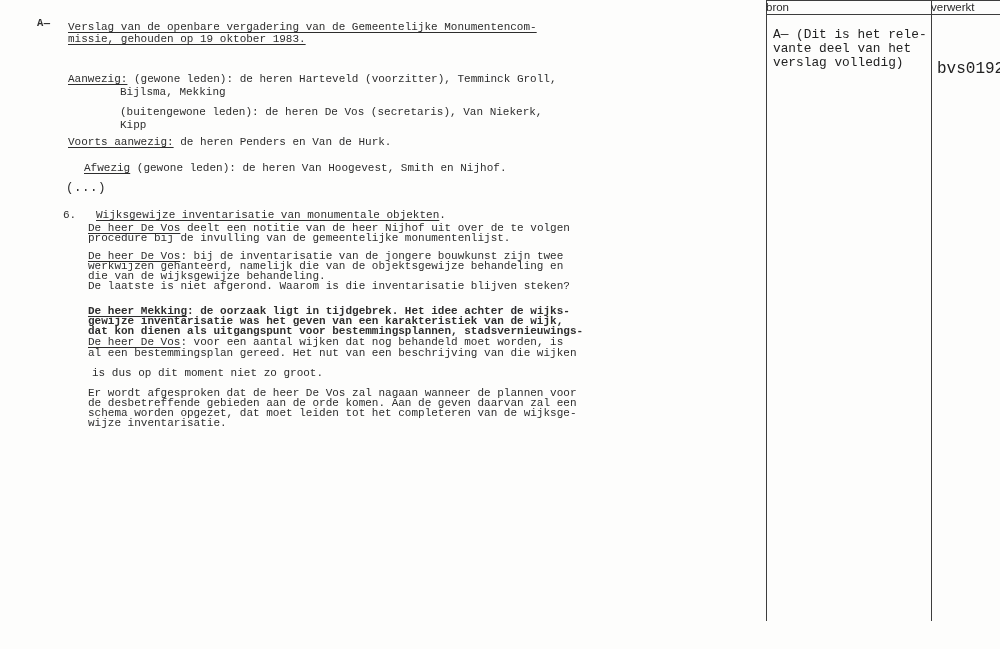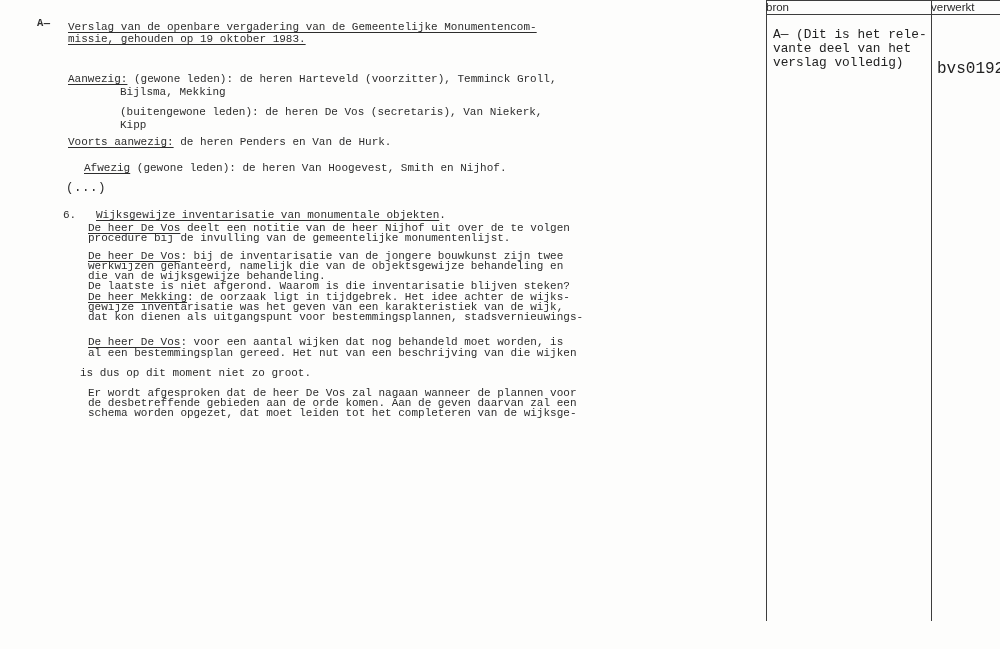--- a/index.html
+++ b/index.html
@@ -22,23 +22,23 @@
   .seg.u{text-decoration:underline;text-decoration-thickness:0.7px;text-underline-offset:1.5px;}
   #blk-title{left:68px;top:21px;line-height:12.3px;}
   #blk-aanwezig{left:68px;top:73px;line-height:13px;}
   #blk-buitengewone{left:120px;top:106px;line-height:12.5px;}
   #blk-voorts{left:68px;top:137px;}
   #blk-afwezig{left:84px;top:163px;}
   #blk-ellipsis{left:66px;top:181px;font-size:12.5px;line-height:15px;letter-spacing:0.5px;}
   #blk-heading6{left:63px;top:210px;}
   #blk-p1{left:88px;top:223px;}
   #blk-p2{left:88px;top:251px;}
-  #blk-p3{left:88px;top:292px;}
+  #blk-p3{left:88px;top:306px;font-weight:bold;}
   #blk-p4{left:88px;top:337px;line-height:10.5px;}
-  #blk-p4b{left:80px;top:368px;}
+  #blk-p4b{left:92px;top:368px;}
   #blk-p5{left:88px;top:388px;}
   
   .sidebar{position:absolute;left:766px;top:0;width:234px;height:649px;}
   .sb-vline{position:absolute;top:0;width:1px;height:621px;background:#3d3d3d;}
   .sb-v1{left:0;}
   .sb-v2{left:165px;}
   .sb-hline{position:absolute;left:0;width:234px;height:1px;background:#3d3d3d;}
   .sb-top{top:0;}
   .sb-header-rule{top:14px;}
   .sb-col-label{
@@ -108,20 +108,21 @@
         <div class="doc-line"><span class="seg u">De heer De Vos</span><span class="seg">: voor een aantal wijken dat nog behandeld moet worden, is</span></div>
         <div class="doc-line"><span class="seg">al een bestemmingsplan gereed. Het nut van een beschrijving van die wijken</span></div>
       </div>
       <div class="doc-block" id="blk-p4b">
         <div class="doc-line"><span class="seg">is dus op dit moment niet zo groot.</span></div>
       </div>
       <div class="doc-block" id="blk-p5">
         <div class="doc-line"><span class="seg">Er wordt afgesproken dat de heer De Vos zal nagaan wanneer de plannen voor</span></div>
         <div class="doc-line"><span class="seg">de desbetreffende gebieden aan de orde komen. Aan de geven daarvan zal een</span></div>
         <div class="doc-line"><span class="seg">schema worden opgezet, dat moet leiden tot het completeren van de wijksge-</span></div>
+        <div class="doc-line"><span class="seg">wijze inventarisatie.</span></div>
       </div>
     </div>
 
   <div class="sidebar">
     <div class="sb-hline sb-top"></div>
     <div class="sb-hline sb-header-rule"></div>
     <div class="sb-vline sb-v1"></div>
     <div class="sb-vline sb-v2"></div>
     <div class="sb-col-label sb-col-bron">bron</div>
     <div class="sb-col-label sb-col-verwerkt">verwerkt</div>

